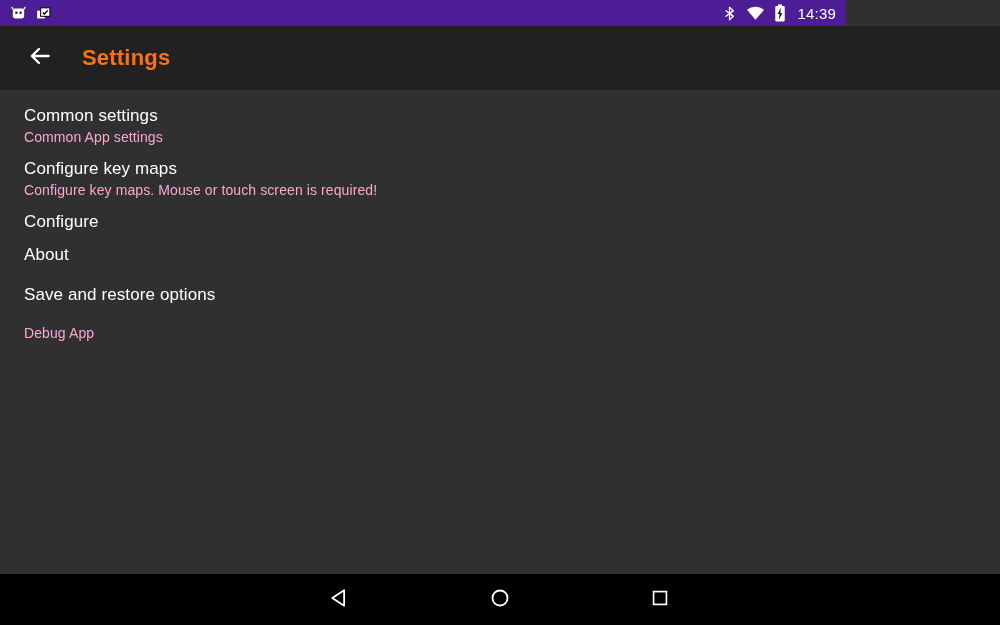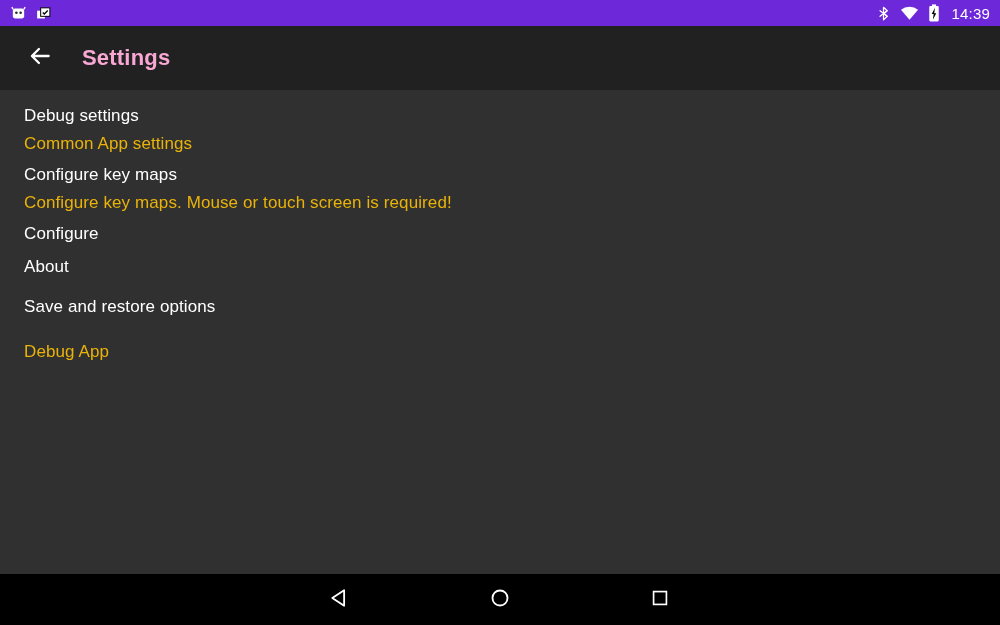--- a/index.html
+++ b/index.html
@@ -19,23 +19,23 @@
     width: 1000px;
     height: 625px;
     background: #303030;
     overflow: hidden;
   }
 
   
   #status-bar {
     position: absolute;
     top: 0; left: 0;
-    width: 1000px;
+    width: 846px;
     height: 26px;
-    background: #6d28d9;
+    background: #4c1d95;
     display: flex;
     align-items: center;
     justify-content: space-between;
     padding: 0 10px;
     box-sizing: border-box;
   }
   .status-left {
     display: flex;
     align-items: center;
     gap: 8px;
@@ -72,21 +72,21 @@
     width: 56px;
     height: 56px;
     margin-left: 12px;
     display: flex;
     align-items: center;
     justify-content: center;
     border-radius: 50%;
     cursor: pointer;
   }
   #toolbar-title {
-    color: #f9a8d4;
+    color: #f97316;
     font-size: 22px;
     font-weight: bold;
     margin-left: 14px;
     letter-spacing: 0.2px;
   }
 
   
   #settings-list {
     position: absolute;
     top: 90px; left: 0;
@@ -102,27 +102,27 @@
   }
   .list-item .item-title {
     color: #ffffff;
     font-size: 17px;
     font-weight: 400;
     line-height: 22px;
     letter-spacing: 0.1px;
     display: block;
   }
   .list-item .item-summary {
-    color: #eab308;
-    font-size: 17px;
+    color: #f9a8d4;
+    font-size: 14px;
     font-weight: 400;
     line-height: 19px;
     letter-spacing: 0.1px;
     display: block;
-    margin-top: 7px;
+    margin-top: 1px;
   }
   .list-item.no-summary {
     padding-top: 12px;
     padding-bottom: 12px;
   }
 
   
   #nav-bar {
     position: absolute;
     bottom: 0; left: 0;
@@ -200,21 +200,21 @@
           <path d="M20 12 H5 M11 5.5 L4.5 12 L11 18.5" fill="none" stroke="#ffffff" stroke-width="2.1" stroke-linecap="round" stroke-linejoin="round"></path>
         </svg>
       </span>
     </div>
     <div id="toolbar-title">Settings</div>
   </div>
 
   <div id="settings-list">
 
     <div class="list-item">
-      <span class="item-title">Debug settings</span>
+      <span class="item-title">Common settings</span>
       <span class="item-summary">Common App settings</span>
     </div>
 
     <div class="list-item">
       <span class="item-title">Configure key maps</span>
       <span class="item-summary">Configure key maps. Mouse or touch screen is required!</span>
     </div>
 
     <div class="list-item">
       <span class="item-title">Configure</span>

